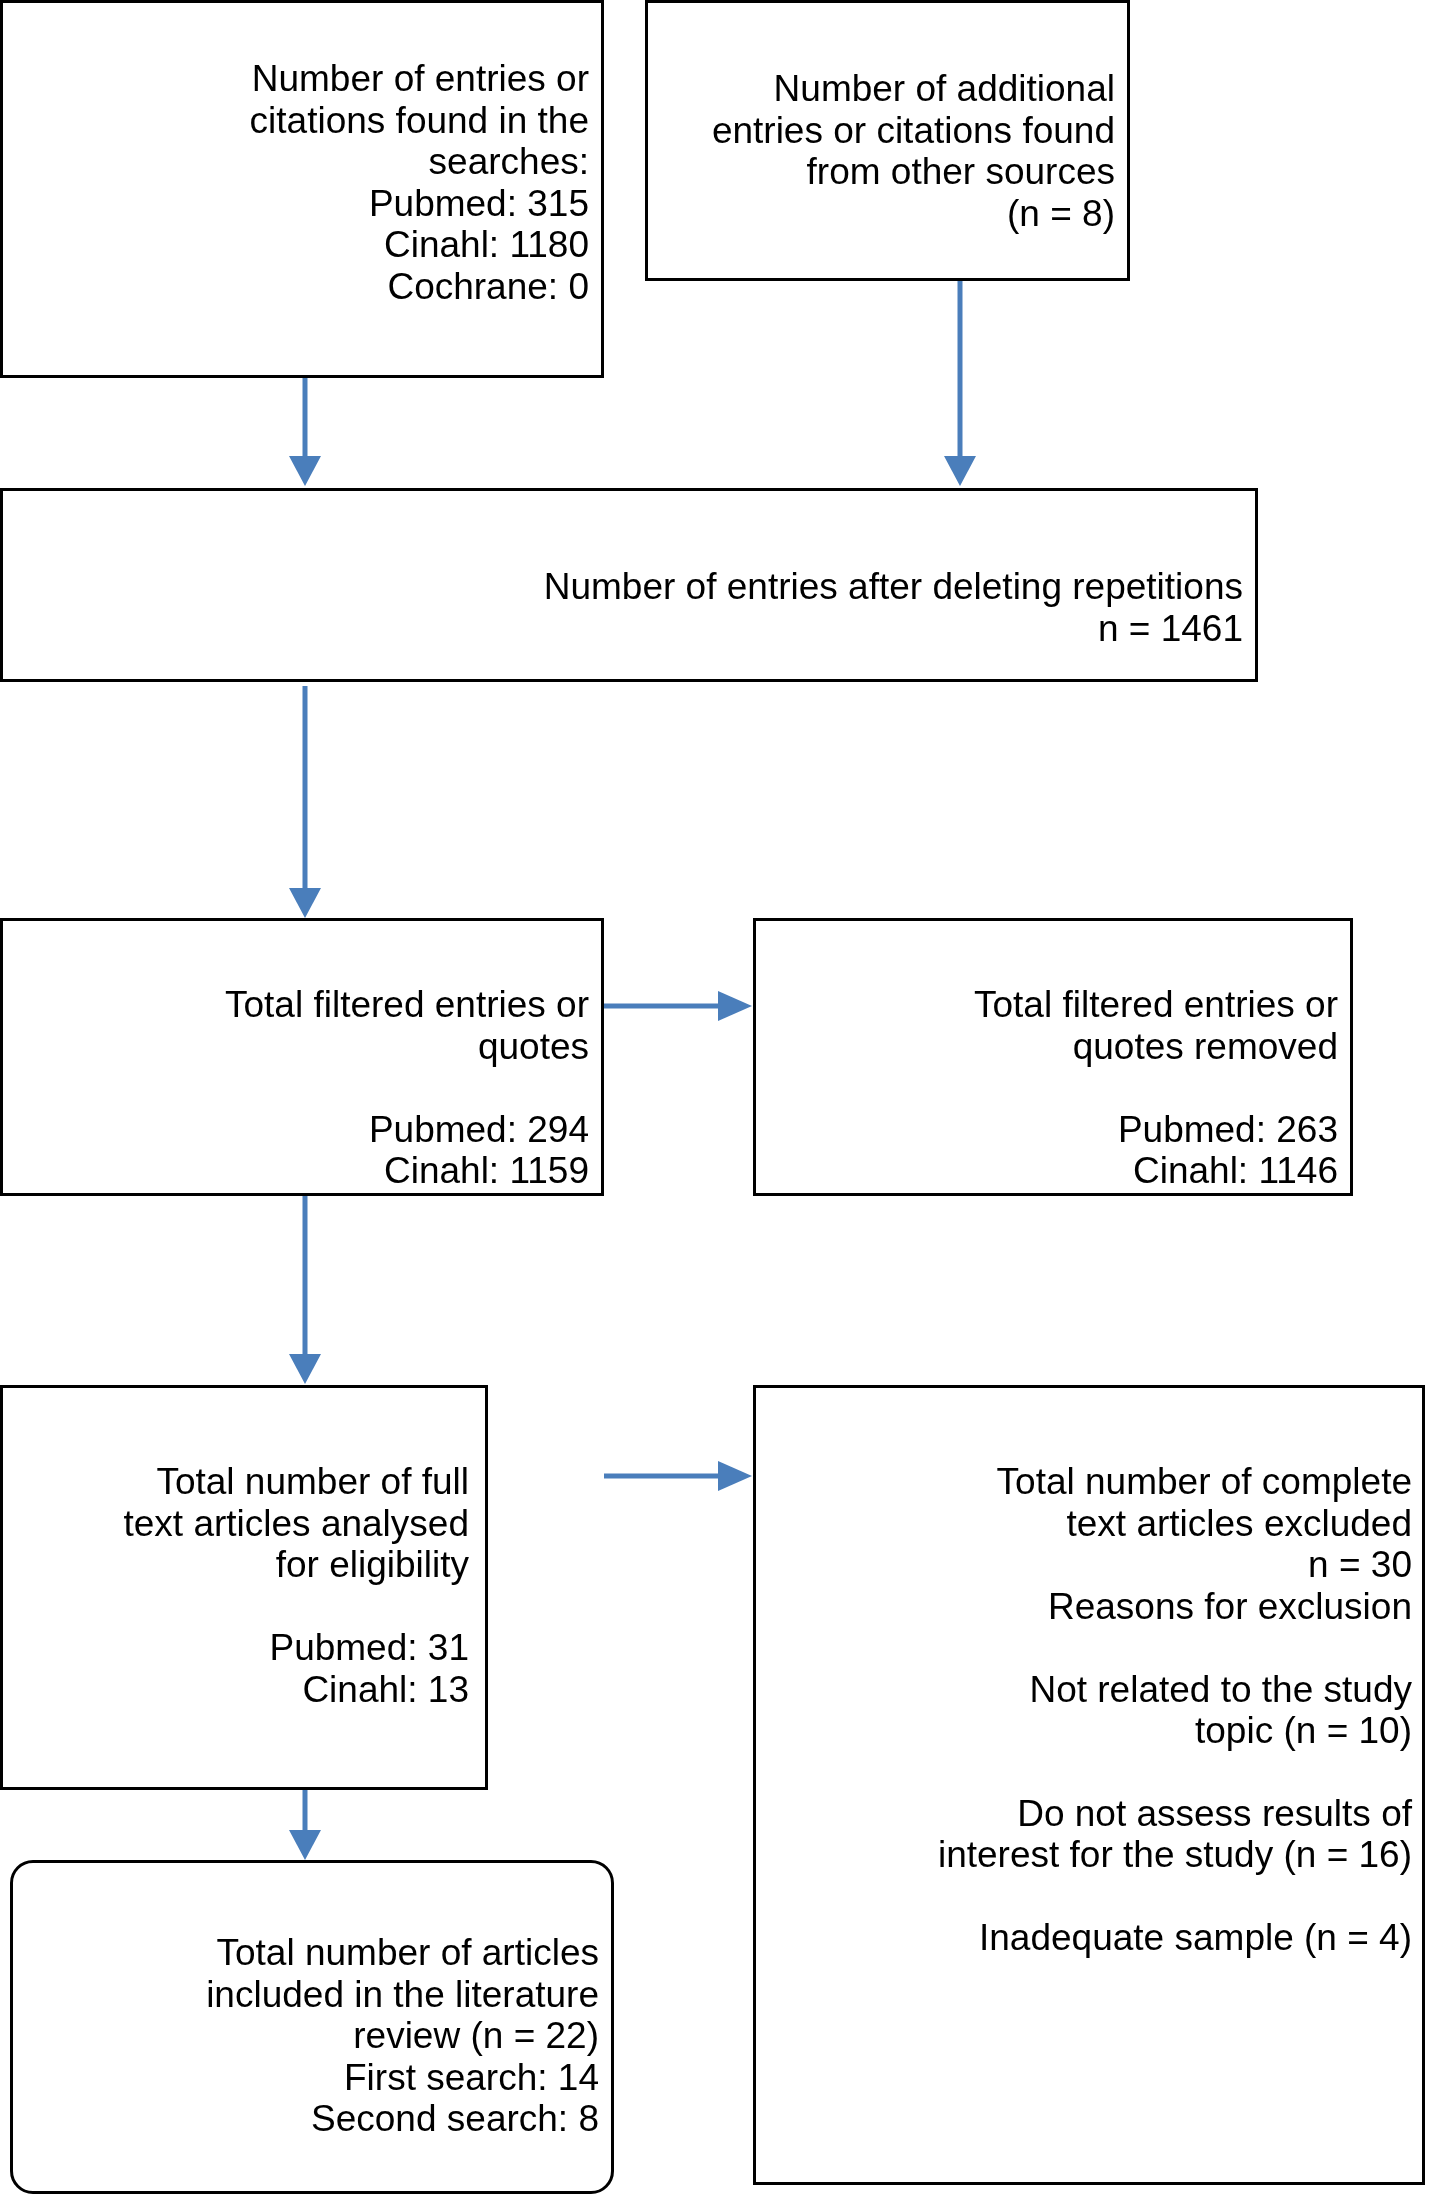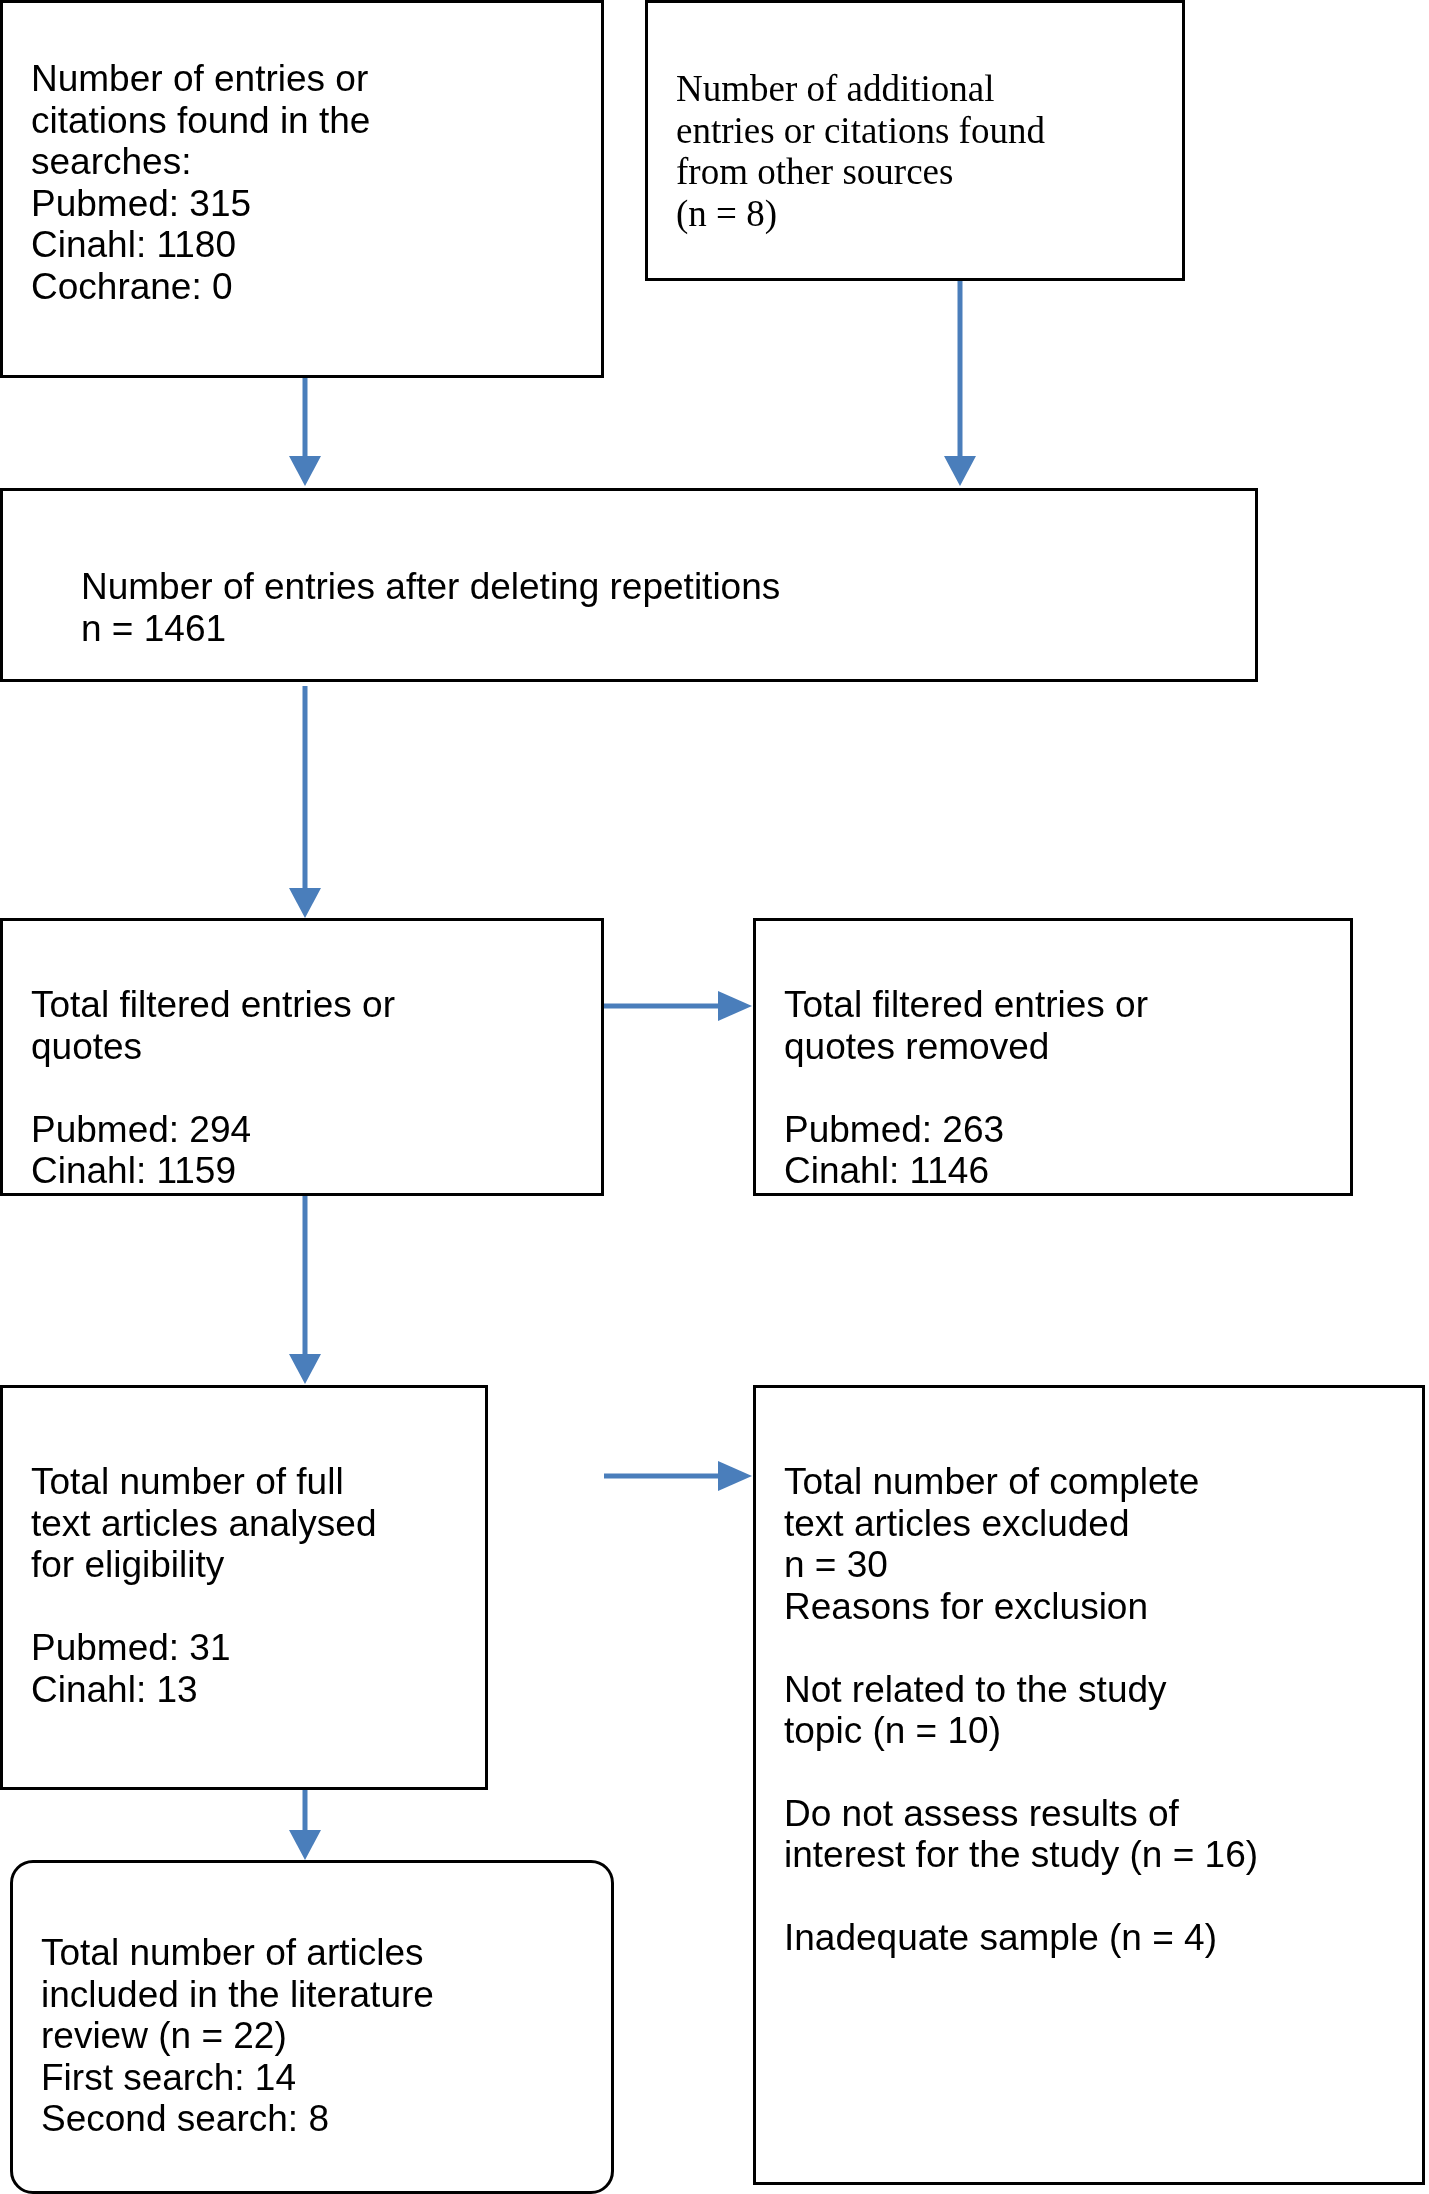--- a/index.html
+++ b/index.html
@@ -20,20 +20,21 @@
     position: absolute;
     box-sizing: border-box;
     border: 3px solid #000000;
     background: #ffffff;
     color: #000000;
     font-size: 37px;
     line-height: 1.12;
     font-family: "Liberation Sans", sans-serif;
     white-space: pre-line;
     overflow: hidden;
+    text-align: right;
   }
   .flow-box .bx-text {
     display: block;
     white-space: pre-line;
   }
   .arrow-v {
     position: absolute;
   }
   .arrow-h {
     position: absolute;
@@ -47,21 +48,21 @@
 
   <div class="flow-box" style="left:0px; top:0px; width:604px; height:378px; padding:14px 12px 0 28px;">
     <span class="bx-text">Number of entries or
 citations found in the
 searches:
 Pubmed: 315
 Cinahl: 1180
 Cochrane: 0</span>
   </div>
 
-  <div class="flow-box" style="left:645px; top:0px; width:540px; height:281px; padding:24px 12px 14px 28px;font-family:Liberation Serif, serif;">
+  <div class="flow-box" style="left:645px; top:0px; width:485px; height:281px; padding:24px 12px 14px 28px;">
     <span class="bx-text">Number of additional
 entries or citations found
 from other sources
 (n = 8)</span>
   </div>
 
   <div class="arrow-v" style="left:284px; top:378px; width:42px; height:110px;">
     <svg class="arrow-svg" width="42" height="110" viewBox="0 0 42 110" aria-hidden="true">
       <line x1="21" y1="0" x2="21" y2="82" stroke="#4A7EBB" stroke-width="5"></line>
       <polygon points="5,78 37,78 21,108" fill="#4A7EBB"></polygon>

